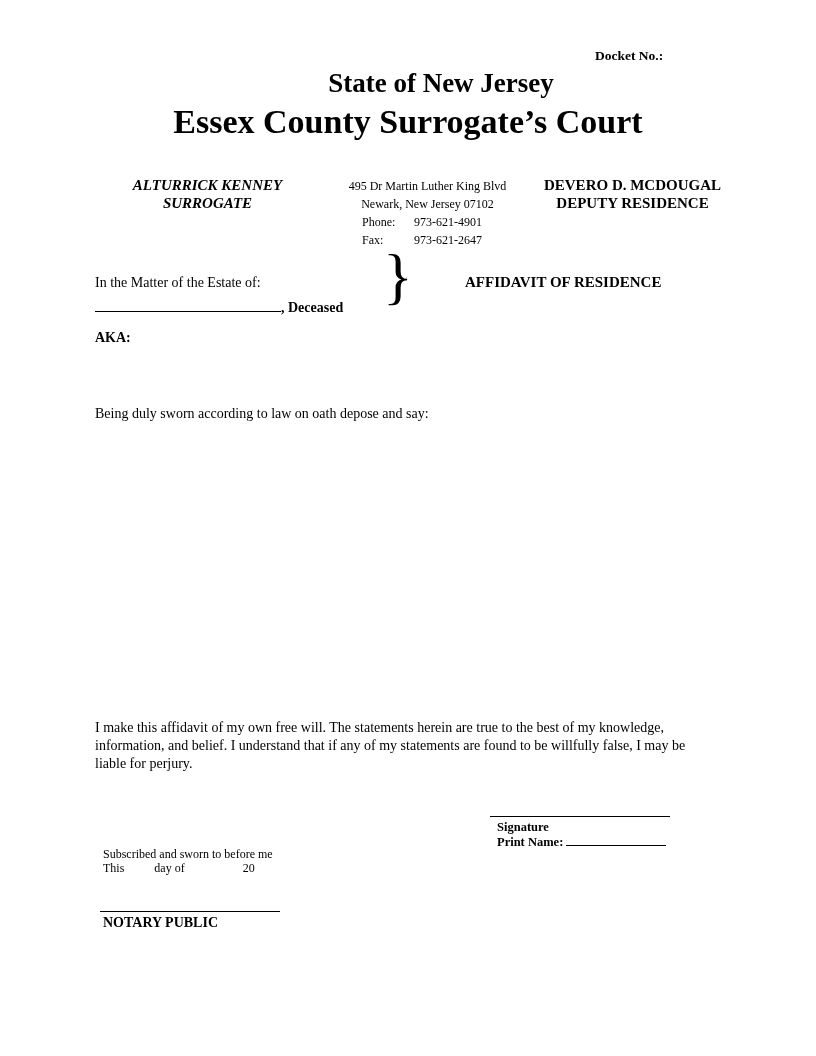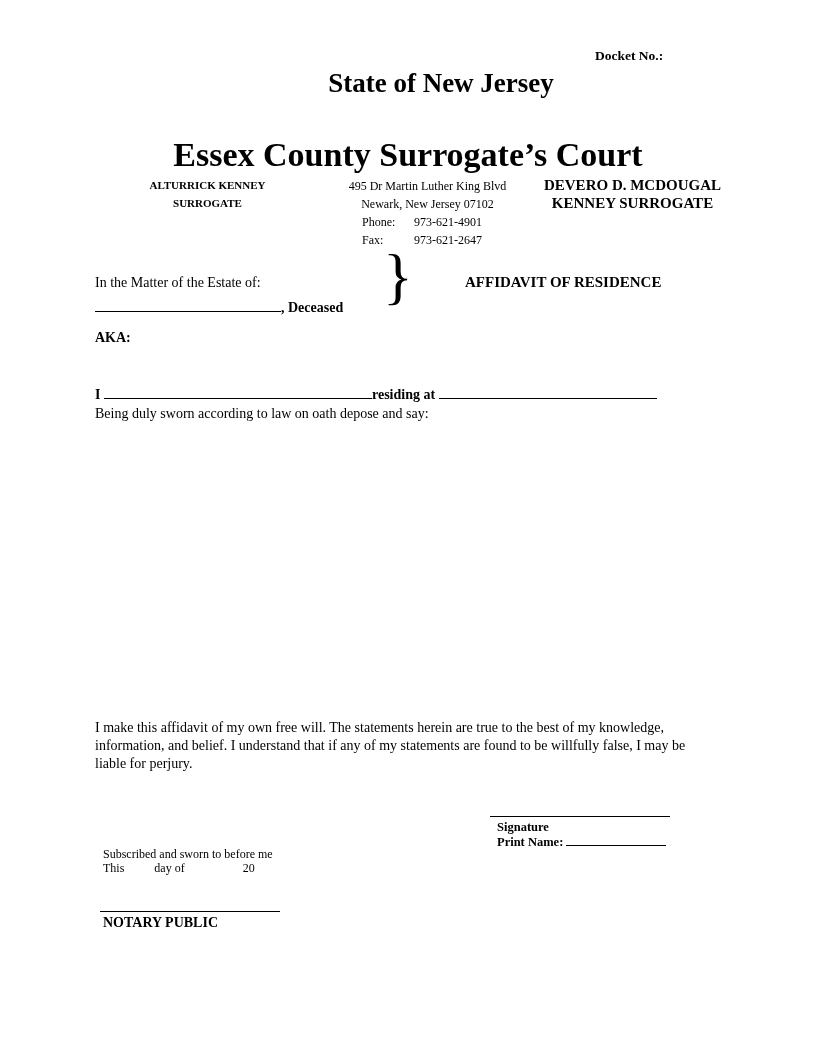--- a/index.html
+++ b/index.html
@@ -12,23 +12,23 @@
     color: #000000;
     font-family: "Liberation Serif", serif;
     font-size: 14px;
     overflow: hidden;
   }
   .abs { position: absolute; }
   .bold { font-weight: bold; margin-top: 7px; }
 
   .docket { top: 48px; left: 595px; font-weight: bold; font-size: 13.5px; }
   .title1 { top: 68px; left: 0; width: 816px; text-align: center; font-weight: bold; font-size: 27px; margin-left: 33px; }
-  .title2 { top: 103px; left: 0; width: 816px; text-align: center; font-weight: bold; font-size: 34px; margin-top: 33px; }
+  .title2 { top: 103px; left: 0; width: 816px; text-align: center; font-weight: bold; font-size: 34px; }
 
-  .hdr-left  { top: 176px; left: 95px;  width: 225px; text-align: center; font-weight: bold; font-size: 11px; line-height: 18px; }
+  .hdr-left  { top: 176px; left: 95px;  width: 225px; text-align: center; font-weight: bold; font-size: 15px; line-height: 18px; font-style: italic; }
   .hdr-center{ top: 177px; left: 320px; width: 215px; text-align: center; font-size: 12px; line-height: 18px; }
   .hdr-right { top: 176px; left: 530px; width: 205px; text-align: center; font-weight: bold; font-size: 15px; line-height: 18px; }
   .contact-rows { text-align: left; margin-left: 42px; }
   .contact-label { display: inline-block; width: 52px; }
 
   .estate-label { top: 275px; left: 95px; }
   .brace { top: 246px; left: 383px; font-size: 62px; font-weight: normal; line-height: 60px; }
   .affidavit-title { top: 274px; left: 465px; font-weight: bold; font-size: 15px; }
 
   .deceased-row { top: 299px; left: 95px; }
@@ -81,38 +81,33 @@
         <span class="contact-label">Phone:</span><span>973-621-4901</span>
       </div>
       <div>
         <span class="contact-label">Fax:</span><span>973-621-2647</span>
       </div>
     </div>
   </div>
 
   <div class="abs hdr-right">
     <div>DEVERO D. MCDOUGAL</div>
-    <div>KENNEY SURROGATE</div>
+    <div>DEPUTY RESIDENCE</div>
   </div>
 
   <div class="abs estate-label">In the Matter of the Estate of:</div>
   <div class="abs brace">}</div>
   <div class="abs affidavit-title">AFFIDAVIT OF RESIDENCE</div>
 
   <div class="abs deceased-row">
     <span class="blank" style="width:186px;"></span><span class="bold">, Deceased</span>
   </div>
 
   <div class="abs aka">AKA:</div>
 
-  <div class="abs i-row">
-    <span class="bold">I</span>
-    <span class="blank" style="width:268px;"></span><span class="bold">residing at</span>
-    <span class="blank" style="width:218px;"></span>
-  </div>
 
   <div class="abs sworn-line">Being duly sworn according to law on oath depose and say:</div>
 
   <div class="abs statement">I make this affidavit of my own free will. The statements herein are true to the best of my knowledge, information, and belief. I understand that if any of my statements are found to be willfully false, I may be liable for perjury.</div>
 
   <div class="abs sig-line"></div>
   <div class="abs sig-label">Signature</div>
   <div class="abs printname-row">
     <span>Print Name:</span>
     <span class="blank" style="width:100px; height:11px;"></span>

